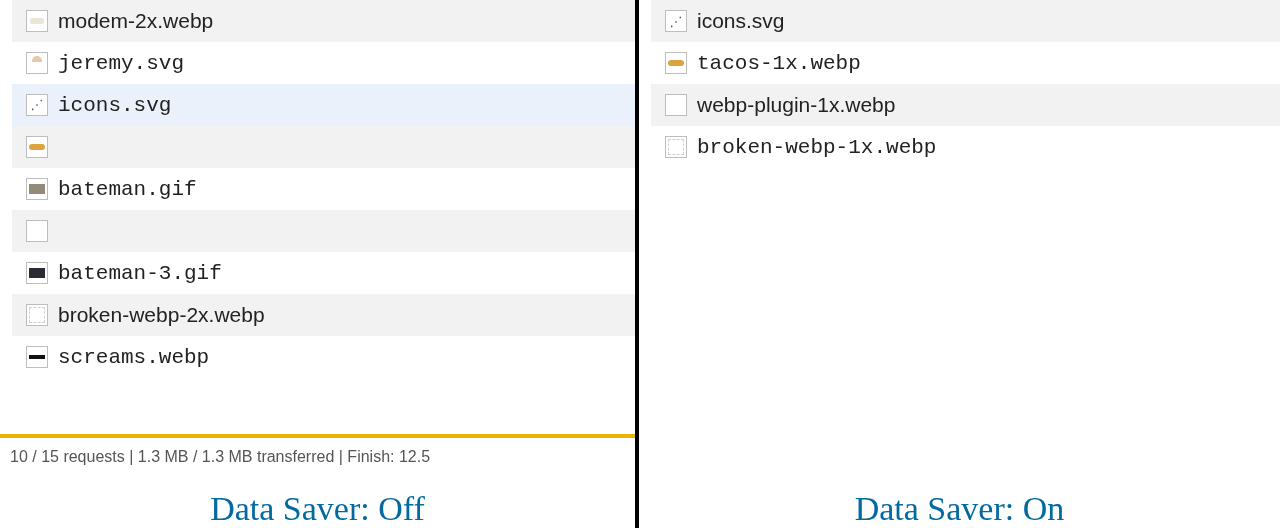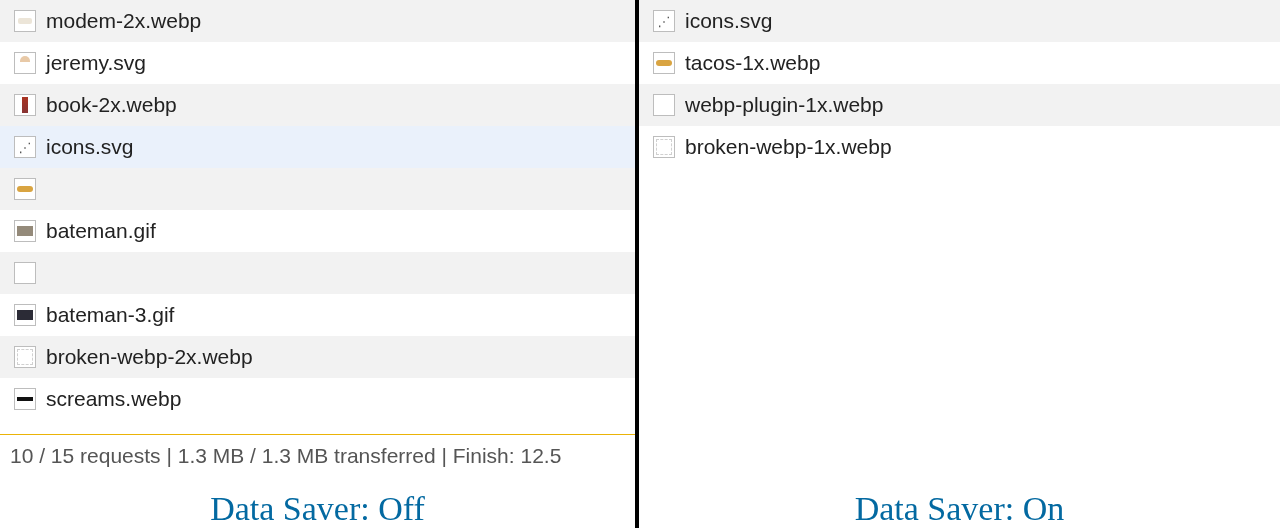--- a/index.html
+++ b/index.html
@@ -19,30 +19,31 @@
     }
     .pane {
       display: flex;
       flex-direction: column;
       overflow: hidden;
     }
     .pane-left { width: 635px; }
     .pane-right { flex: 1; border-left: 4px solid #000; }
     .rows {
       flex: 0 0 auto;
+      padding-left: 12px;
     }
     .row {
       display: flex;
       align-items: center;
       height: 42px;
       padding-left: 14px;
       white-space: nowrap;
     }
     .row.stripe-a { background: #f2f2f2; }
-    .row.stripe-b { background: #ffffff; }
+    .row.stripe-b { background: #ffffff; font-family: Liberation Mono, monospace; }
     .row.sel { background: #eaf1fb; }
     .thumb {
       width: 22px;
       height: 22px;
       border: 1px solid #bdbdbd;
       background: #fff;
       margin-right: 10px;
       display: flex;
       align-items: center;
       justify-content: center;
@@ -57,30 +58,30 @@
     .thumb-tacos::after { content:""; width:16px; height:6px; background:#d9a441; border-radius:3px; }
     .thumb-bateman::after { content:""; width:16px; height:10px; background:#948a7a; }
     .thumb-webpplugin { background:#fff; }
     .thumb-bateman3::after { content:""; width:16px; height:10px; background:#2b2b36; }
     .thumb-broken { background:#fff; }
     .thumb-broken::after { content:""; width:14px; height:14px; border:1px dashed #d0d0d0; }
     .thumb-screams::after { content:""; width:16px; height:4px; background:#111; }
     .fname { color:#222; }
     .filler { flex:1; }
     .status {
-      border-top: 1px solid #eab308;
+      border-top: 4px solid #eab308;
       background: #fff;
       color:#555;
       height: 42px;
       display:flex;
       align-items:center;
       padding: 0 10px;
       white-space: nowrap;
       overflow:hidden;
-      font-size: 21px;
+      font-size: 16px;
     }
     .caption {
       text-align: center;
       font-family: Georgia, "Times New Roman", serif;
       font-size: 34px;
       color:#0369a1;
       padding-top: 14px;
     }
   </style>
 </head>
@@ -90,24 +91,20 @@
 
   <div class="pane pane-left">
     <div class="rows" id="rows-left">
         <div class="row stripe-a">
           <div class="thumb thumb-modem"></div>
           <span class="fname">modem-2x.webp</span>
         </div>
         <div class="row stripe-b">
           <div class="thumb thumb-jeremy"></div>
           <span class="fname">jeremy.svg</span>
-        </div>
-        <div class="row stripe-a">
-          <div class="thumb thumb-book"></div>
-          <span class="fname">book-2x.webp</span>
         </div>
         <div class="row stripe-b sel">
           <div class="thumb thumb-icons"></div>
           <span class="fname">icons.svg</span>
         </div>
         <div class="row stripe-a">
           <div class="thumb thumb-tacos"></div>
         </div>
         <div class="row stripe-b">
           <div class="thumb thumb-bateman"></div>

